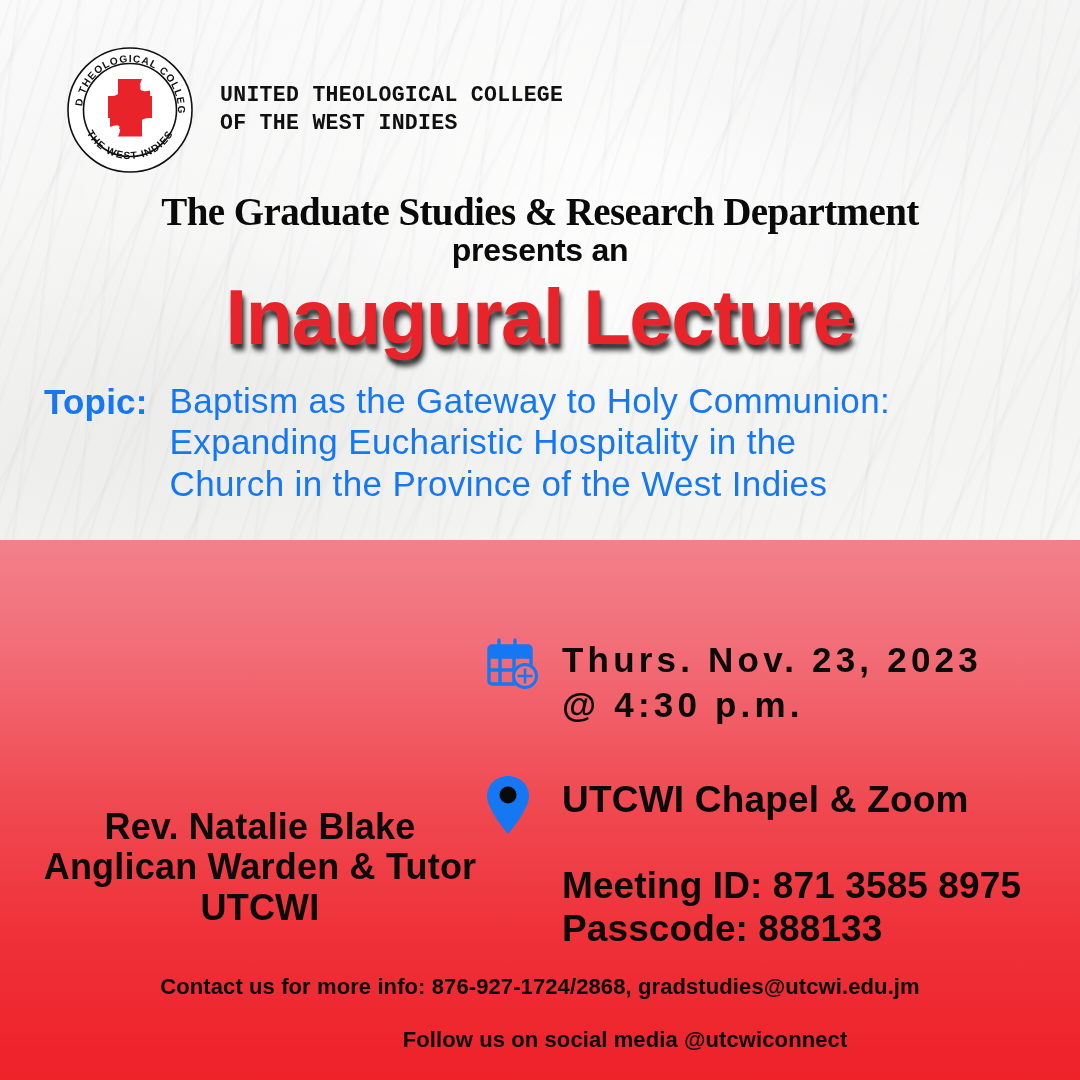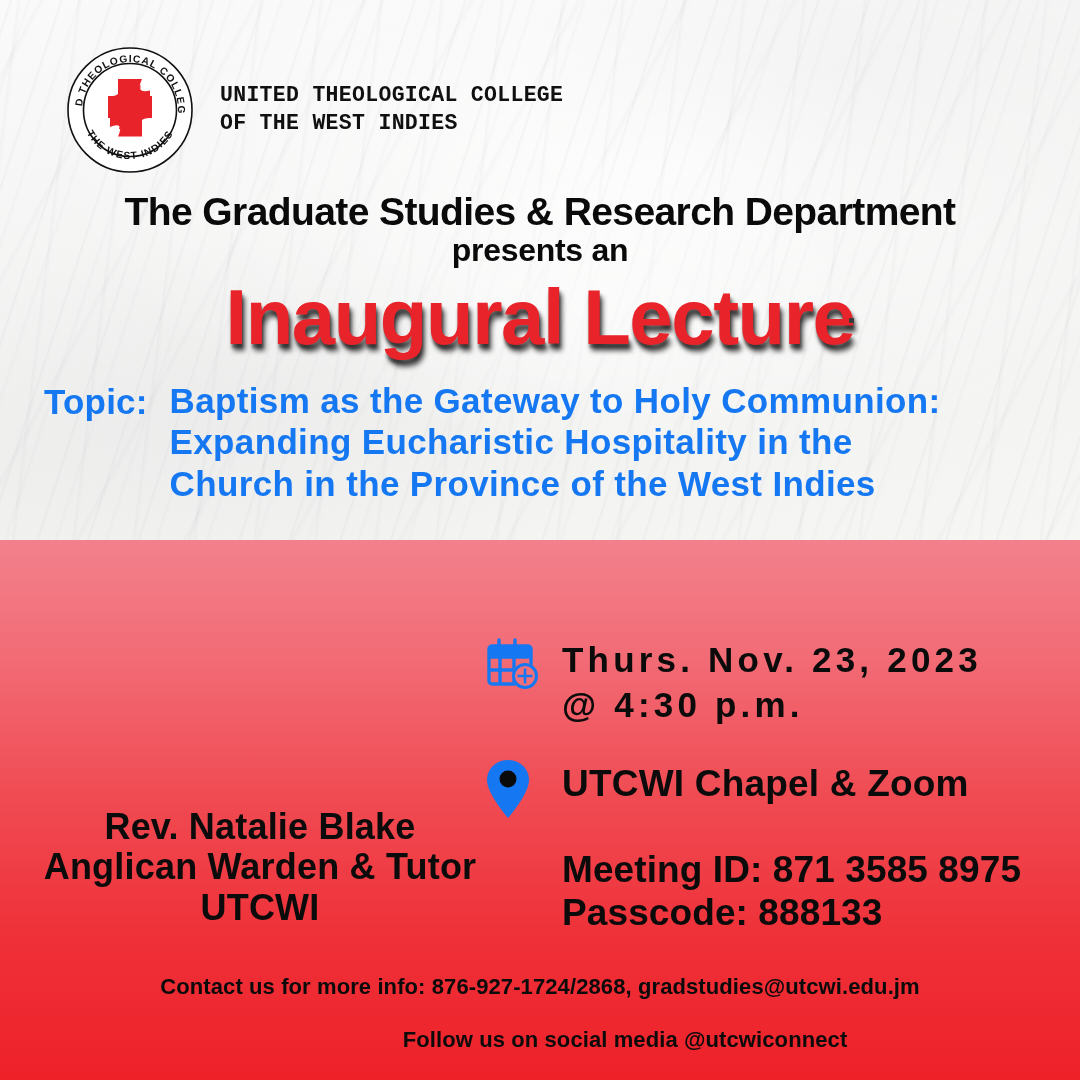--- a/index.html
+++ b/index.html
@@ -92,21 +92,21 @@
   }
 
   
   .head-wrap {
     position: absolute;
     left: 0; top: 192px;
     width: 1080px;
     text-align: center;
   }
   .dept-line {
-    font-family: Liberation Sans, sans-serif;
+    font-family: Liberation Serif, serif;
     font-weight: bold;
     font-size: 39px;
     line-height: 1.02;
     letter-spacing: -0.6px;
     color: #0a0a0a;
     margin: 0;
     text-align: center;
   }
   .presents-line {
     font-family: "Liberation Sans", sans-serif;
@@ -154,21 +154,21 @@
     font-weight: bold;
     font-size: 35px;
     line-height: 1.18;
     letter-spacing: 0.2px;
     white-space: nowrap;
     flex: 0 0 auto;
     padding-top: 1px;
   }
   .topic-text {
     font-family: "Liberation Sans", sans-serif;
-    font-weight: bold;
+    font-weight: normal;
     font-size: 35px;
     line-height: 1.18;
     letter-spacing: 0.35px;
     text-align: left;
     white-space: pre-line;
   }
 
   
   .photo-frame {
     position: absolute;
@@ -209,21 +209,21 @@
   .date-text {
     font-family: "Liberation Sans", sans-serif;
     font-weight: bold;
     font-size: 35px;
     line-height: 1.28;
     letter-spacing: 4.2px;
     color: #0b0b0b;
     white-space: pre-line;
     margin-top: 2px;
   }
-  .venue-row { margin-top: 30px; }
+  .venue-row { margin-top: 46px; }
   .venue-text {
     font-family: "Liberation Sans", sans-serif;
     font-weight: bold;
     font-size: 37px;
     line-height: 1.2;
     letter-spacing: 0.2px;
     color: #0b0b0b;
     margin-top: 4px;
   }
   .zoom-info {

